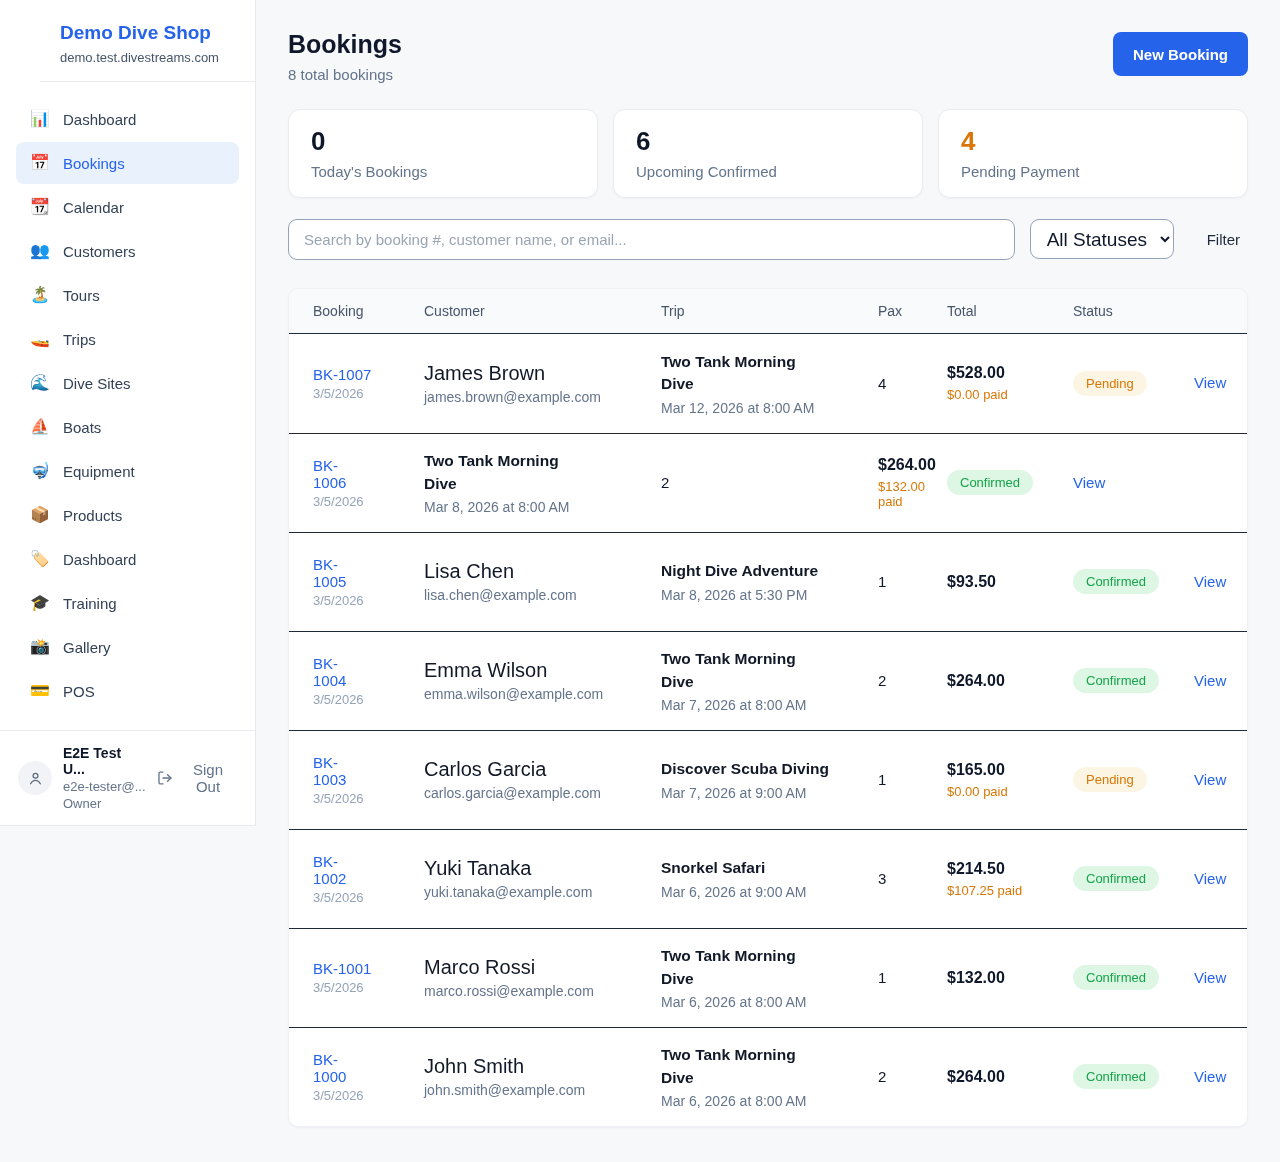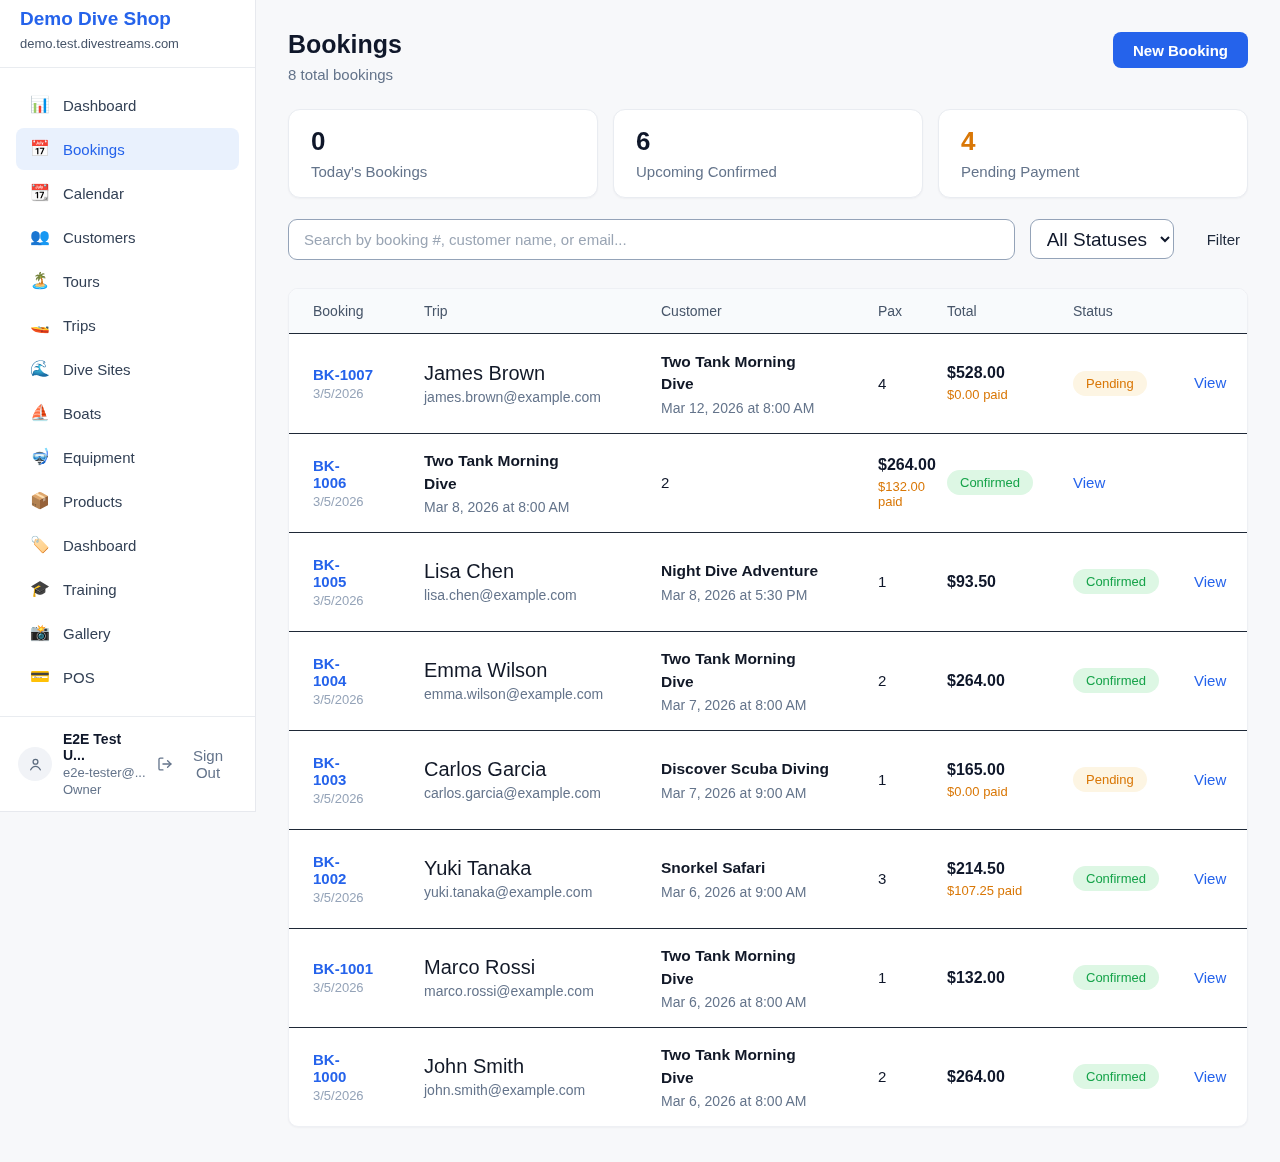--- a/index.html
+++ b/index.html
@@ -14,21 +14,21 @@
   .app { display: flex; align-items: flex-start; width: 1280px; }
 
   
   .sidebar {
     width: 256px;
     flex: 0 0 256px;
     background: #ffffff;
     border-right: 1px solid #e7e9ee;
     border-bottom: 1px solid #e7e9ee;
   }
-  .brand-box { padding: 8px 20px 16px 20px; border-bottom: 1px solid #e9ecf0; }
+  .brand-box { padding: 22px 20px 16px 20px; border-bottom: 1px solid #e9ecf0; margin-left: 40px; }
   .brand { color: #2563eb; font-size: 19px; font-weight: 700; cursor: pointer; }
   .domain { margin-top: 6px; font-size: 13px; color: #475569; }
   .nav { padding: 16px 16px; }
   .nav-item {
     display: flex; align-items: center; gap: 13px;
     height: 42px; padding: 0 14px; margin-bottom: 2px;
     border-radius: 8px; cursor: pointer;
     font-size: 15px; color: #334155;
   }
   .nav-item.active { background: #e9f1fd; color: #2563eb; font-weight: 500; }
@@ -51,21 +51,21 @@
     font-family: inherit; padding: 0;
   }
 
   
   .main { flex: 1; padding: 30px 32px 32px 32px; min-width: 0; }
   .page-header { display: flex; align-items: flex-start; justify-content: space-between; }
   h1.page-title { margin: 0; font-size: 25px; font-weight: 700; color: #0f172a; }
   .subtitle { margin-top: 7px; font-size: 15px; color: #64748b; }
   .btn-primary {
     background: #2563eb; color: #ffffff; border: none; border-radius: 8px;
-    height: 36px; padding: 0 20px; font-size: 15px; font-weight: 600;
+    height: 44px; padding: 0 20px; font-size: 15px; font-weight: 600;
     font-family: inherit; cursor: pointer; margin-top: 2px;
   }
 
   .stats { display: grid; grid-template-columns: 1fr 1fr 1fr; gap: 15px; margin-top: 26px; }
   .stat-card {
     background: #ffffff; border: 1px solid #e9ecf1; border-radius: 12px;
     padding: 17px 22px; box-shadow: 0 1px 2px rgba(16,24,40,.04);
   }
   .stat-value { font-size: 26px; font-weight: 800; line-height: 1.1; }
   .stat-label { margin-top: 7px; font-size: 15px; color: #64748b; }
@@ -96,21 +96,21 @@
   .tgrid {
     display: grid;
     grid-template-columns: 111px 237px 217px 69px 126px 121px minmax(0,1fr);
     padding: 0 24px;
   }
   .thead { background: #f8fafc; border-bottom: 1px solid #1f2937; }
   .th { font-size: 14px; color: #475569; font-weight: 500; padding: 14px 0; }
   .trow { min-height: 99px; align-items: center; padding-top: 16px; padding-bottom: 16px; }
   .trow + .trow { border-top: 1px solid #1f2937; }
   .cell { padding-right: 12px; }
-  .bid { color: #2563eb; font-size: 15px; font-weight: 700; white-space: pre-line; cursor: pointer; text-decoration: none; display: inline-block; }
+  .bid { color: #2563eb; font-size: 15px; font-weight: 400; white-space: pre-line; cursor: pointer; text-decoration: none; display: inline-block; }
   .bdate { font-size: 13px; color: #94a3b8; margin-top: 2px; }
   .cname { font-size: 20px; color: #111827; }
   .cemail { font-size: 14px; color: #64748b; margin-top: 4px; }
   .tname { font-size: 15.5px; font-weight: 600; color: #111827; max-width: 168px; line-height: 1.45; }
   .tdate { font-size: 14px; color: #64748b; margin-top: 4px; }
   .pax { font-size: 15px; color: #0f172a; }
   .tval { font-size: 16px; font-weight: 700; color: #0f172a; }
   .tpaid { font-size: 13px; color: #d97706; margin-top: 5px; white-space: pre-line; max-width: 90px; }
   .badge {
     display: inline-block; padding: 5px 13px; border-radius: 999px; font-size: 13px;
@@ -253,22 +253,22 @@
       <input class="search-input" type="text" placeholder="Search by booking #, customer name, or email..." style="">
       <select class="status-select">
         <option>All Statuses</option>
       </select>
       <button class="filter-btn">Filter</button>
     </div>
 
     <div class="table-card">
       <div class="tgrid thead" id="thead">
           <div class="th">Booking</div>
+          <div class="th">Customer</div>
           <div class="th">Trip</div>
-          <div class="th">Customer</div>
           <div class="th">Pax</div>
           <div class="th">Total</div>
           <div class="th">Status</div>
           <div class="th"></div>
         </div>
       <div id="tbody">
   <div class="tgrid trow">
     <div class="cell">
       <a class="bid">BK-1007</a>
       <div class="bdate">3/5/2026</div>

